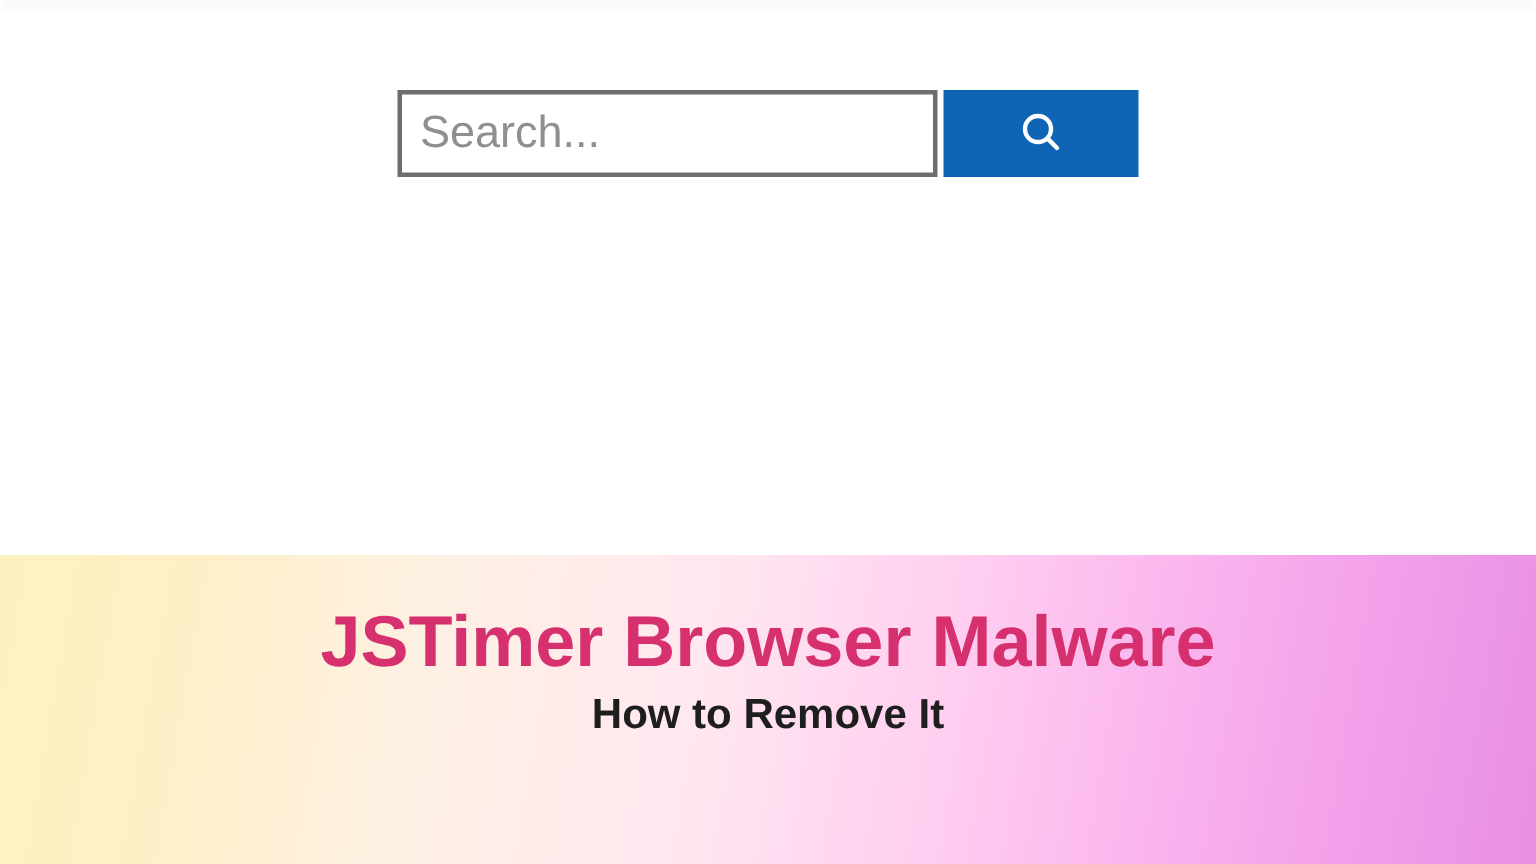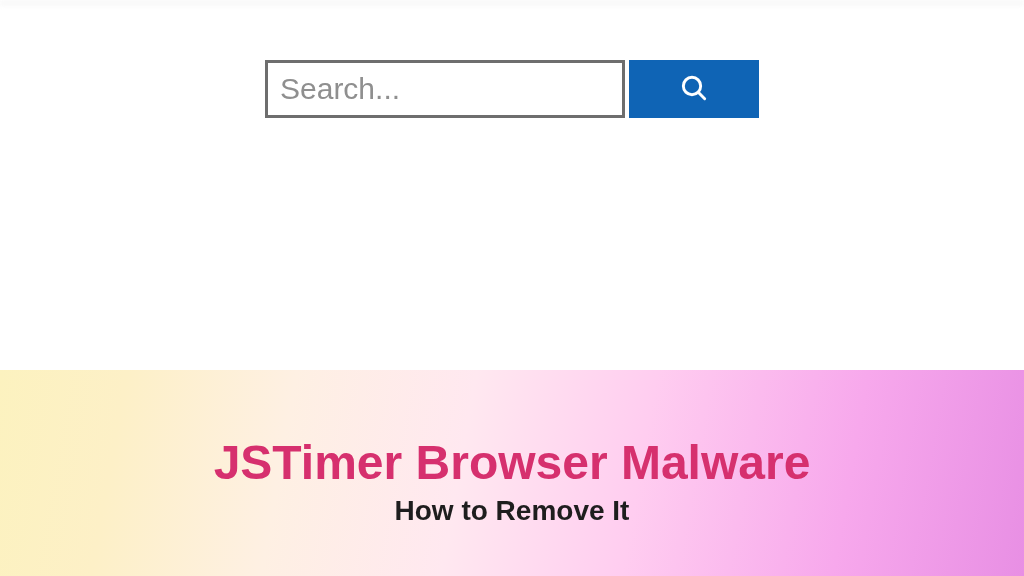--- a/index.html
+++ b/index.html
@@ -75,22 +75,21 @@
     #fcf2bf 0%,
     #fdf0c7 12%,
     #fef0e3 28%,
     #ffe8f0 45%,
     #ffcdf0 62%,
     #f7a8ec 82%,
     #e88fe4 100%);
   display: flex;
   flex-direction: column;
   align-items: center;
-  justify-content: center;
-  padding-top: 19px;
+  padding-top: 34px;
 }
 
 .title {
   font-size: 48px;
   font-weight: 800;
   color: #d6306e;
   letter-spacing: 0px;
   line-height: 1.05;
 }
 

